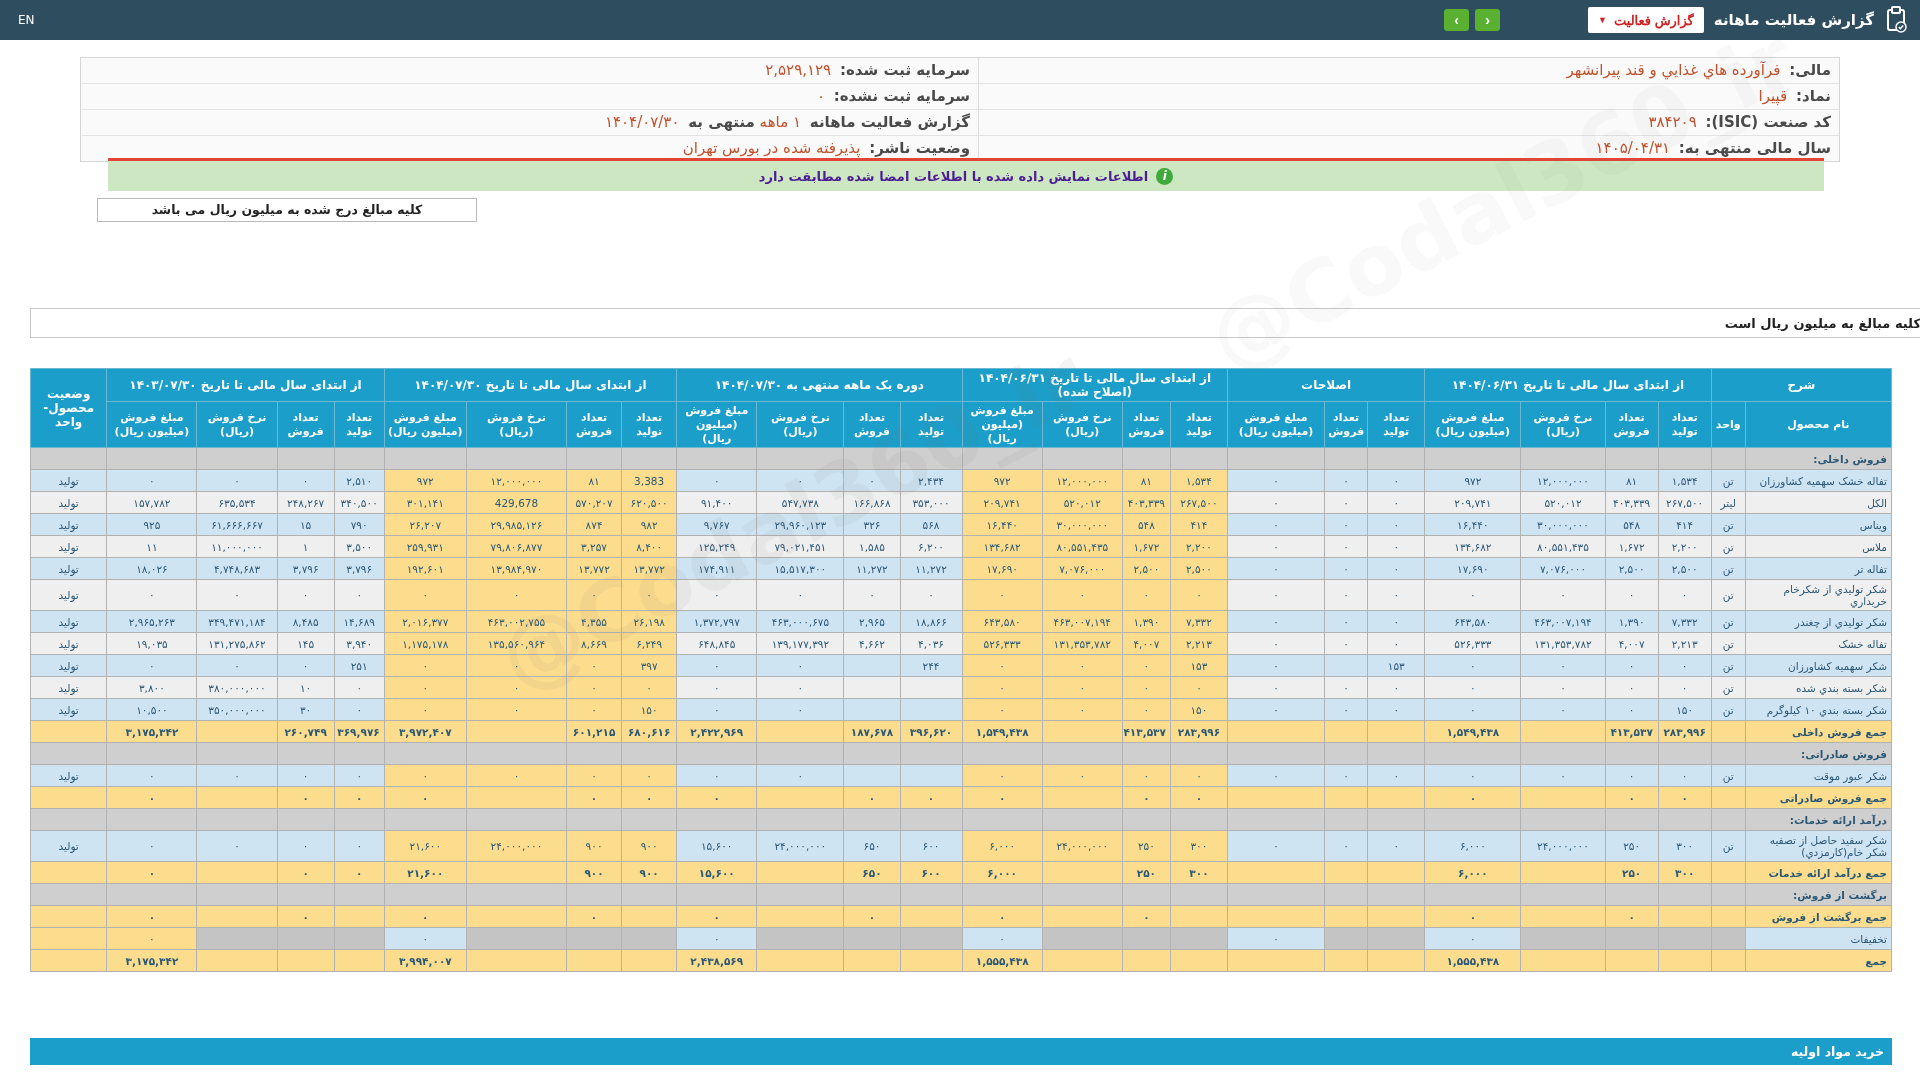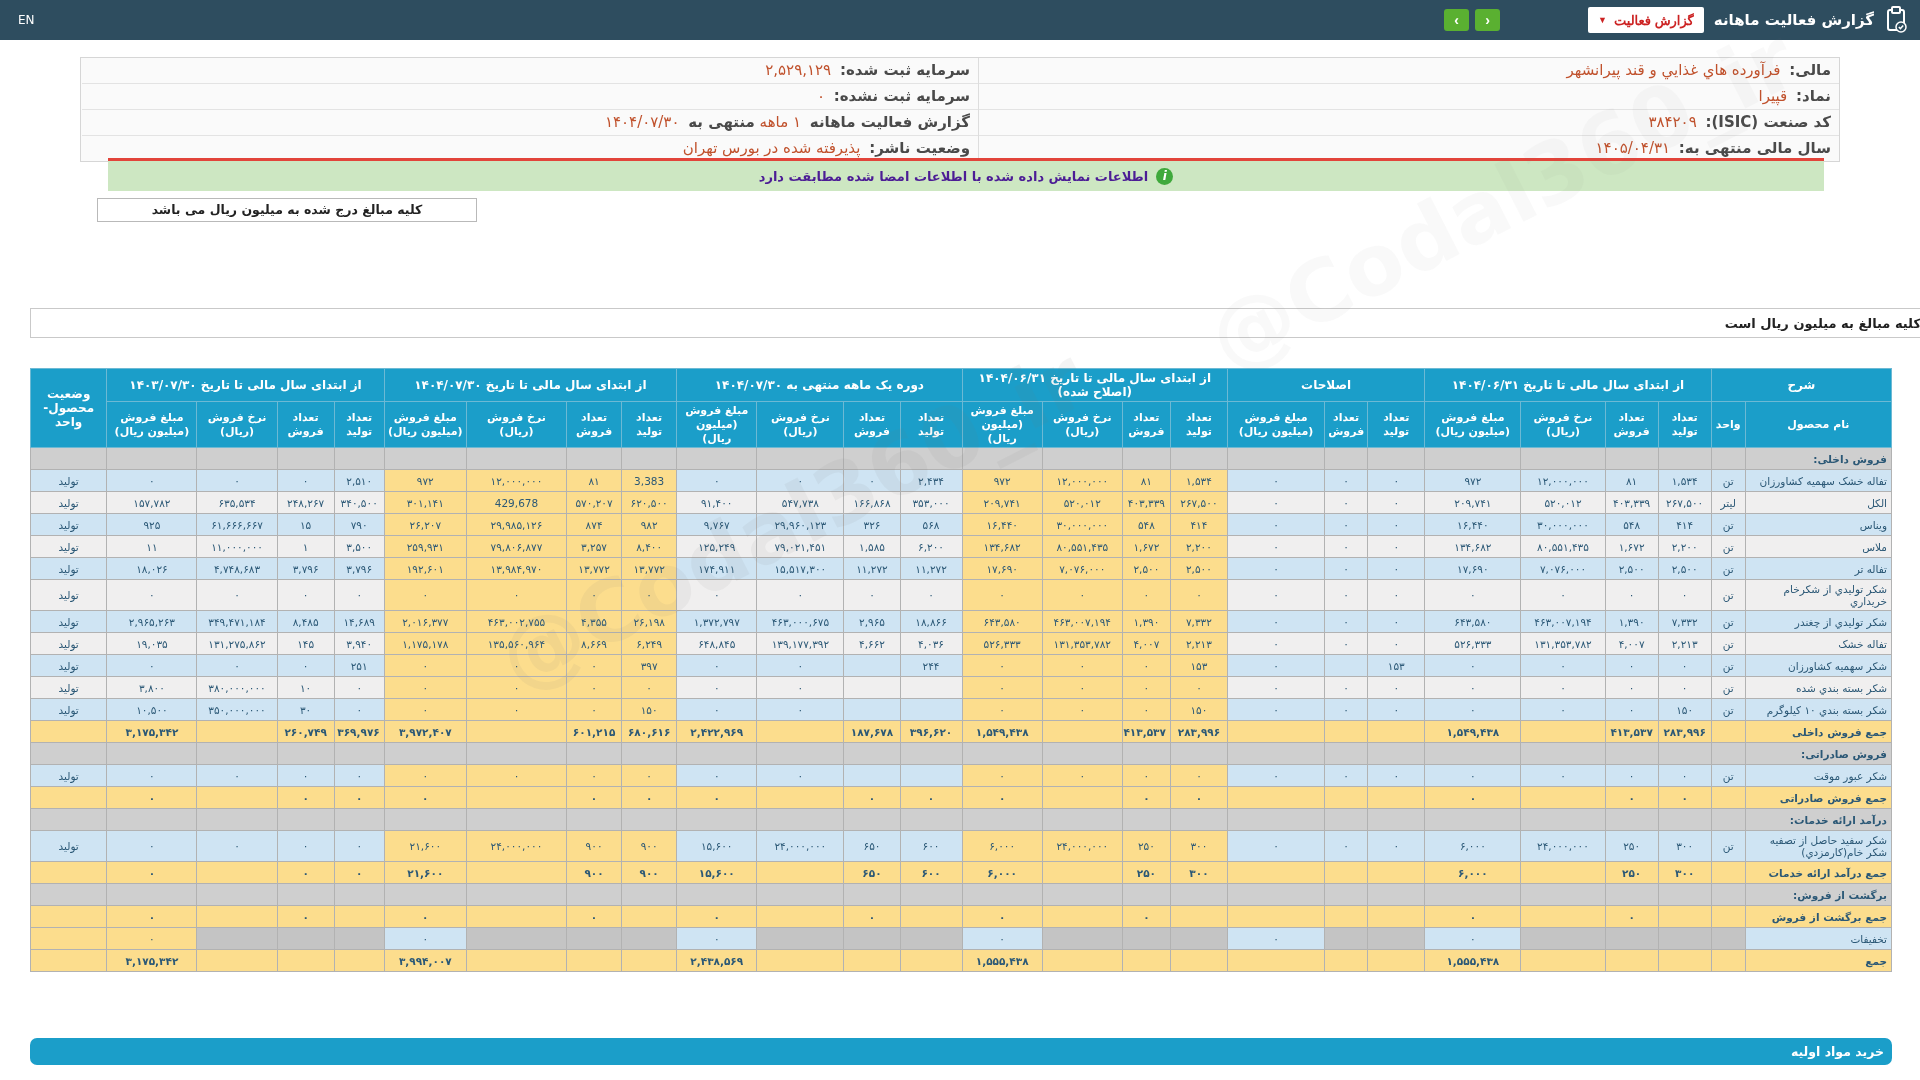--- a/index.html
+++ b/index.html
@@ -29,21 +29,21 @@
   .redline{position:absolute;left:108px;top:158px;width:1716px;height:3px;background:#e2443a;}
   .greenbar{position:absolute;left:108px;top:161px;width:1716px;height:30px;background:#cde7c2;display:flex;align-items:center;justify-content:center;gap:8px;}
   .greenbar .txt{color:#4c1d95;font-size:13px;font-weight:bold;text-align:right;}
   .info-i{display:inline-block;width:17px;height:17px;border-radius:50%;background:#3fa93c;color:#fff;font-size:12px;font-weight:bold;text-align:center;line-height:17px;font-style:italic;}
 
   .million-label{position:absolute;left:97px;top:198px;width:378px;height:22px;line-height:22px;border:1px solid #b9b9b9;background:#fff;text-align:center;font-size:12.5px;font-weight:bold;color:#222;}
 
   
   .secbar{position:absolute;left:30px;width:1862px;background:#1b9ec9;color:#fff;font-weight:bold;font-size:12.5px;}
   .secbar.prod{top:287px;height:21px;line-height:21px;padding-right:8px;box-sizing:border-box;}
-  .secbar.buy{top:1038px;height:27px;line-height:27px;padding-right:8px;box-sizing:border-box;border-radius:7px;}
+  .secbar.buy{top:1038px;height:27px;line-height:27px;padding-right:8px;box-sizing:border-box;}
   .noterow{position:absolute;left:30px;top:308px;width:1900px;height:30px;line-height:30px;border:1px solid #c9c9c9;box-sizing:border-box;background:#fff;font-size:13px;font-weight:bold;color:#222;padding-right:8px;}
 
   
   .tblwrap{position:absolute;left:30px;top:368px;width:1862px;}
   table.main{width:1862px;border-collapse:collapse;table-layout:fixed;direction:rtl;}
   table.main th{background:#1b9ec9;color:#fff;font-weight:bold;border:1px solid #6cb9d4;padding:2px 3px;}
   table.main tr.grp th{font-size:12px;height:26px;}
   table.main tr.sub th{font-size:11px;height:40px;white-space:pre-line;line-height:1.25;}
   table.main td{border:1px solid #b2b2b2;padding:3px 4px;color:#2b5876;font-size:10.5px;height:15px;overflow:hidden;}
   td.num{text-align:center;}

